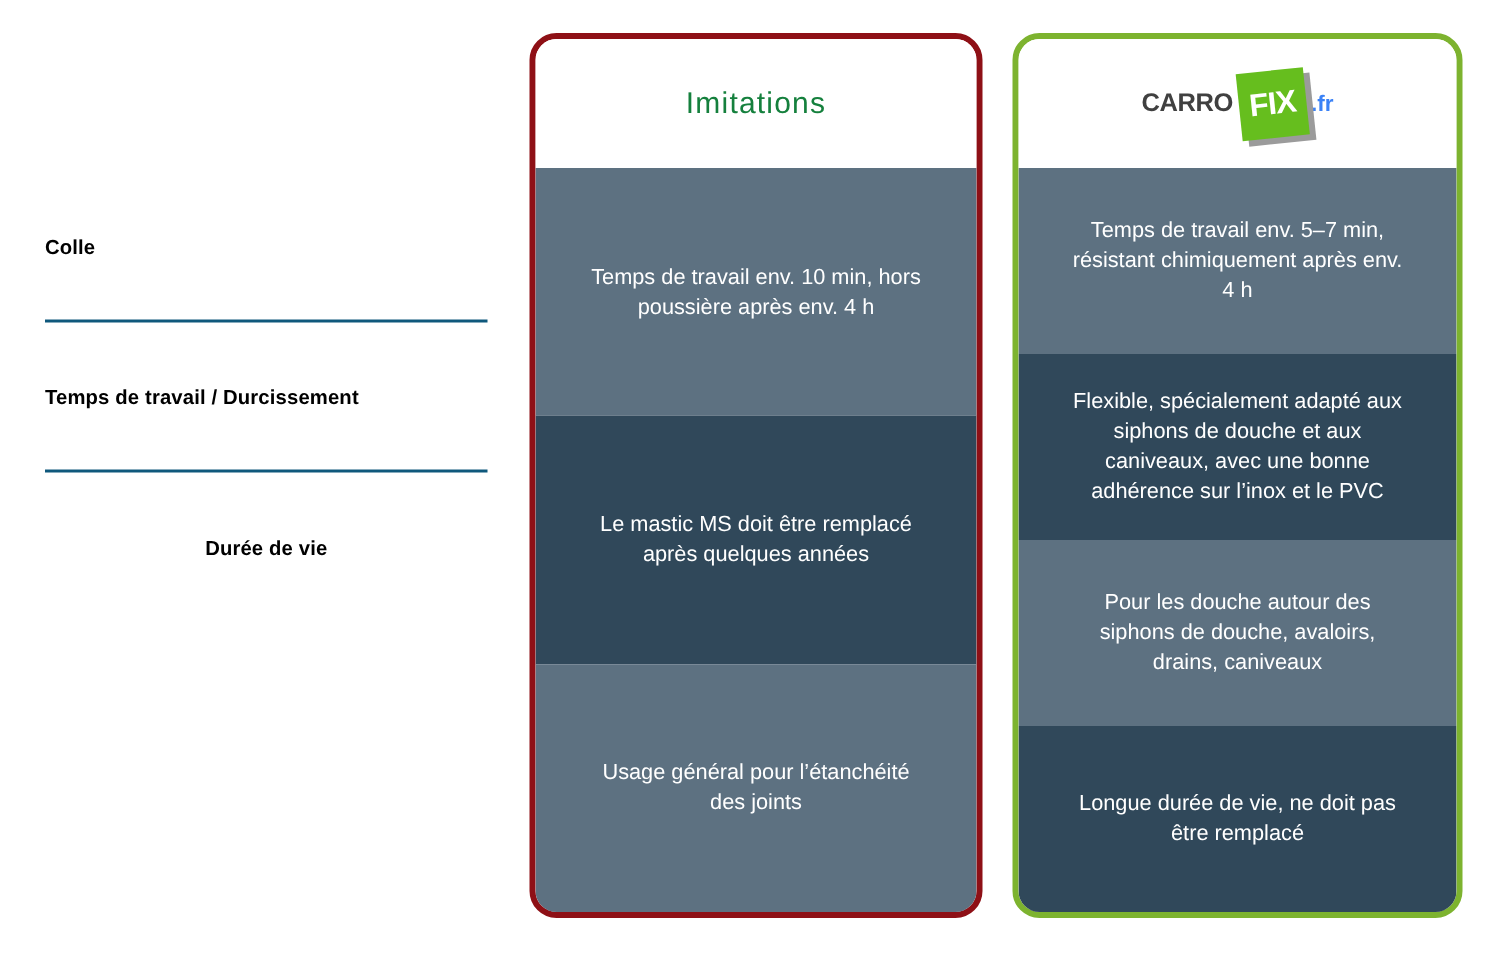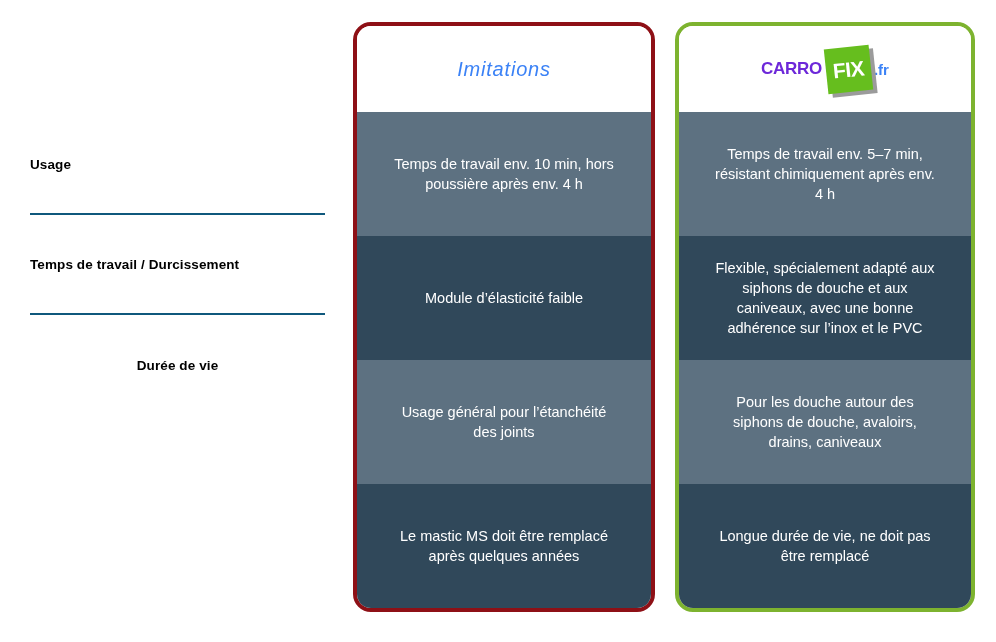--- a/index.html
+++ b/index.html
@@ -60,23 +60,22 @@
     height: 86px;
     flex: 0 0 86px;
     display: flex;
     align-items: center;
     justify-content: center;
     background: #ffffff;
   }
   .card-title {
     font-size: 20px;
     font-weight: 500;
-    color: #3b82f6;
+    color: #15803d;
     letter-spacing: 0.8px;
-    font-style: italic;
   }
   .cell {
     flex: 1 1 0;
     display: flex;
     align-items: center;
     justify-content: center;
     text-align: center;
     color: #ffffff;
     font-size: 14.5px;
     line-height: 1.38;
@@ -87,21 +86,21 @@
 
   
   .logo {
     display: flex;
     align-items: center;
     justify-content: center;
   }
   .logo-prefix {
     font-size: 17px;
     font-weight: 800;
-    color: #6d28d9;
+    color: #404040;
     letter-spacing: -0.3px;
   }
   .logo-box {
     width: 45px;
     height: 45px;
     margin: 0 3px 0 4px;
     background: #66be1e;
     transform: rotate(-6deg);
     box-shadow: 4px 4px 0 #9b9b9b;
     display: flex;
@@ -120,38 +119,37 @@
     color: #3b82f6;
   }
 </style>
 </head>
 <body>
 
 <div class="page">
 
   <div class="labels">
     <div class="label-row">
-      <span class="label-text">Usage</span>
+      <span class="label-text">Colle</span>
     </div>
     <div class="label-row">
       <span class="label-text">Temps de travail / Durcissement</span>
     </div>
     <div class="label-row">
       <span class="label-text">Durée de vie</span>
     </div>
   </div>
 
   <div class="card card-imitations">
     <div class="card-header">
       <span class="card-title">Imitations</span>
     </div>
     <div class="cell light">Temps de travail env. 10 min, hors poussière après env. 4 h</div>
-    <div class="cell dark">Module d’élasticité faible</div>
+    <div class="cell dark">Le mastic MS doit être remplacé après quelques années</div>
     <div class="cell light">Usage général pour l’étanchéité des joints</div>
-    <div class="cell dark">Le mastic MS doit être remplacé après quelques années</div>
   </div>
 
   <div class="card card-carrofix">
     <div class="card-header logo">
       <span class="logo-prefix">CARRO</span>
       <span class="logo-box">
         <span class="logo-box-text">FIX</span>
       </span>
       <span class="logo-suffix">.fr</span>
     </div>

